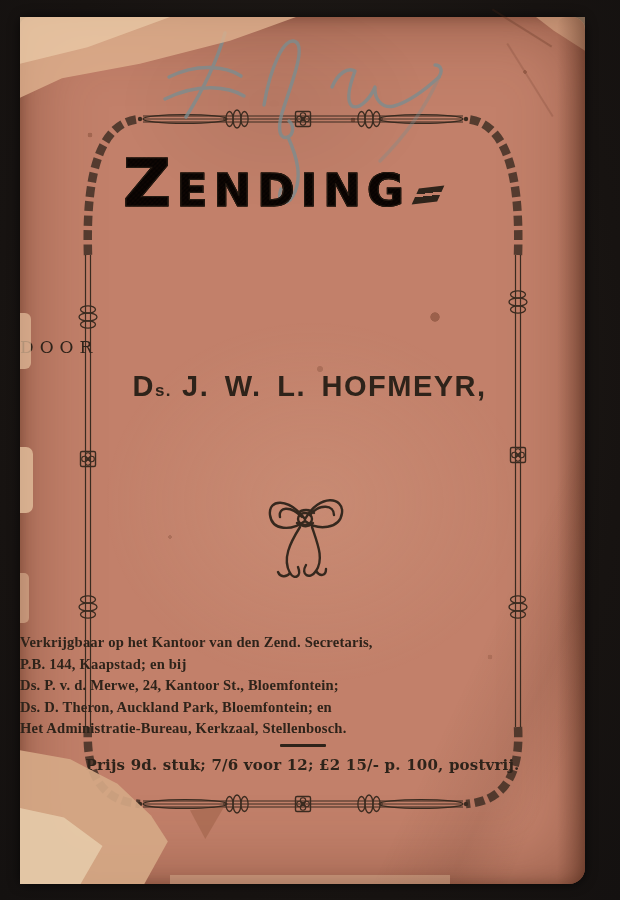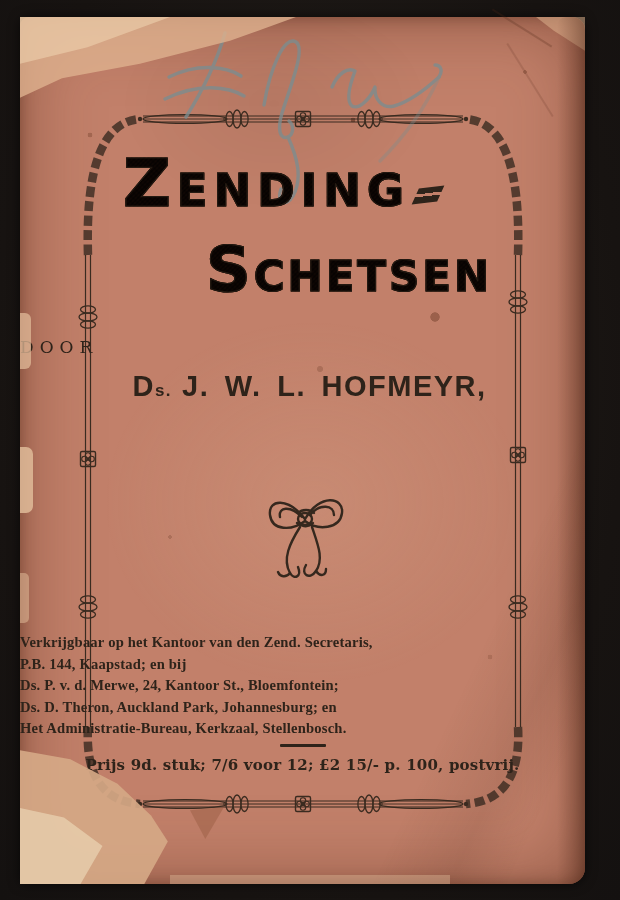--- a/index.html
+++ b/index.html
@@ -162,21 +162,20 @@
       <path d="M244,88 C250,52 264,18 276,25 C286,32 270,70 262,96 C257,113 260,123 268,120 C274,117 274,108 269,104"></path>
       <path d="M268,120 C277,140 283,161 273,179 C266,191 256,185 261,172"></path>
       <path d="M312,70 C318,56 328,50 335,54 C329,70 326,84 332,89 C339,93 350,82 355,70 C354,82 362,92 374,89 C388,85 406,72 419,60"></path>
       <path d="M419,60 C423,54 421,48 415,48"></path>
       <path d="M419,60 C405,92 382,122 360,144" opacity=".45"></path>
     </g>
   </svg>
 
   <div class="title-line title-line1"><span class="t-init">Z</span><span class="t-rest">ENDING</span></div>
   <div class="title-dash" title="-"></div>
-  <div class="title-line title-line2"><span class="t-init">S</span><span class="t-rest">CHETSEN</span></div>
 
   <div class="byline ink">DOOR</div>
   <div class="author-line ink"><span>D</span><span class="small">s.</span><span class="name">J. W. L. HOFMEYR,</span></div>
 
   <svg class="layer" viewBox="0 0 565 867" aria-hidden="true">
     <g transform="translate(240,462)" fill="none" stroke="#35281e" stroke-width="2.4" stroke-linecap="round" stroke-linejoin="round">
       <path d="M45,40 C28,18 8,20 10,36 C12,52 32,52 45,42"></path>
       <path d="M42,38 C30,26 18,28 20,38"></path>
       <path d="M45,40 C60,14 84,18 82,34 C80,50 58,52 45,42"></path>
       <path d="M50,36 C60,24 74,26 74,36"></path>
@@ -187,21 +186,21 @@
       <path d="M52,48 C58,66 64,80 56,92 C50,101 40,96 46,86"></path>
       <path d="M30,94 C26,99 20,98 18,93"></path>
       <path d="M56,92 C60,98 66,97 66,90"></path>
     </g>
   </svg>
 
   <div class="avail ink">
     <div>Verkrijgbaar op het Kantoor van den Zend. Secretaris,</div>
     <div>P.B. 144, Kaapstad; en bij</div>
     <div>Ds. P. v. d. Merwe, 24, Kantoor St., Bloemfontein;</div>
-    <div>Ds. D. Theron, Auckland Park, Johannesburg; en</div>
+    <div>Ds. D. Theron, Auckland Park, Bloemfontein; en</div>
     <div>Het Administratie-Bureau, Kerkzaal, Stellenbosch.</div>
   </div>
 
   <div class="divider"></div>
 
   <div class="price ink">Prijs 9d. stuk; 7/6 voor 12; £2 15/- p. 100, postvrij.</div>
 
   <div class="patch patch-tl"></div>
   <div class="patch patch-tl2"></div>
   <div class="patch patch-tr"></div>

